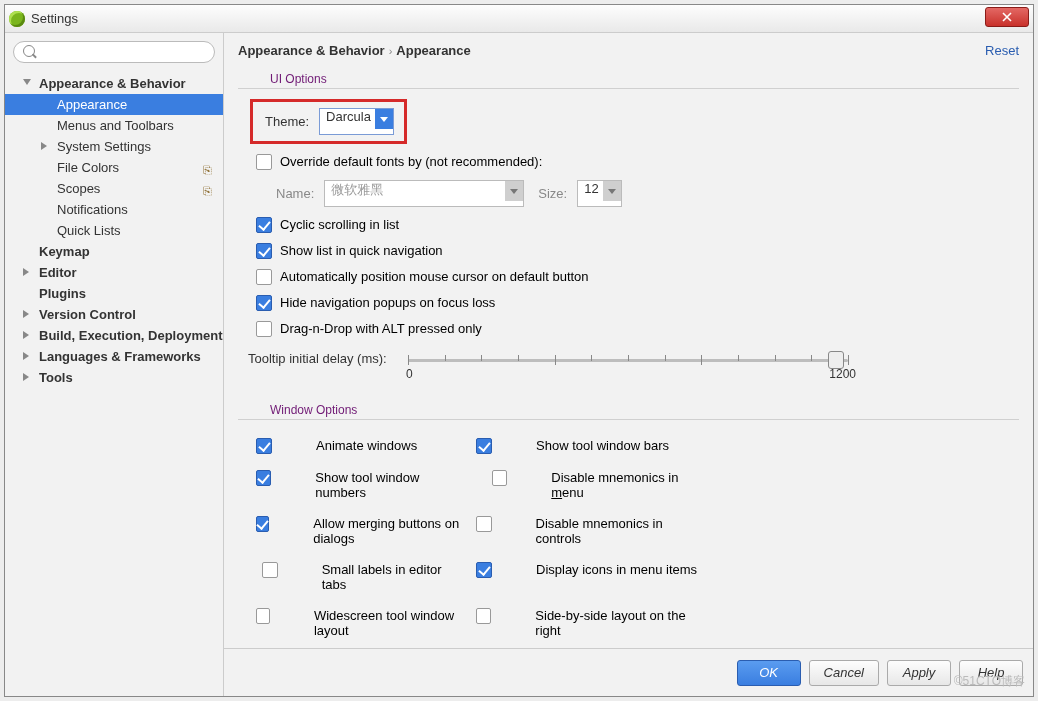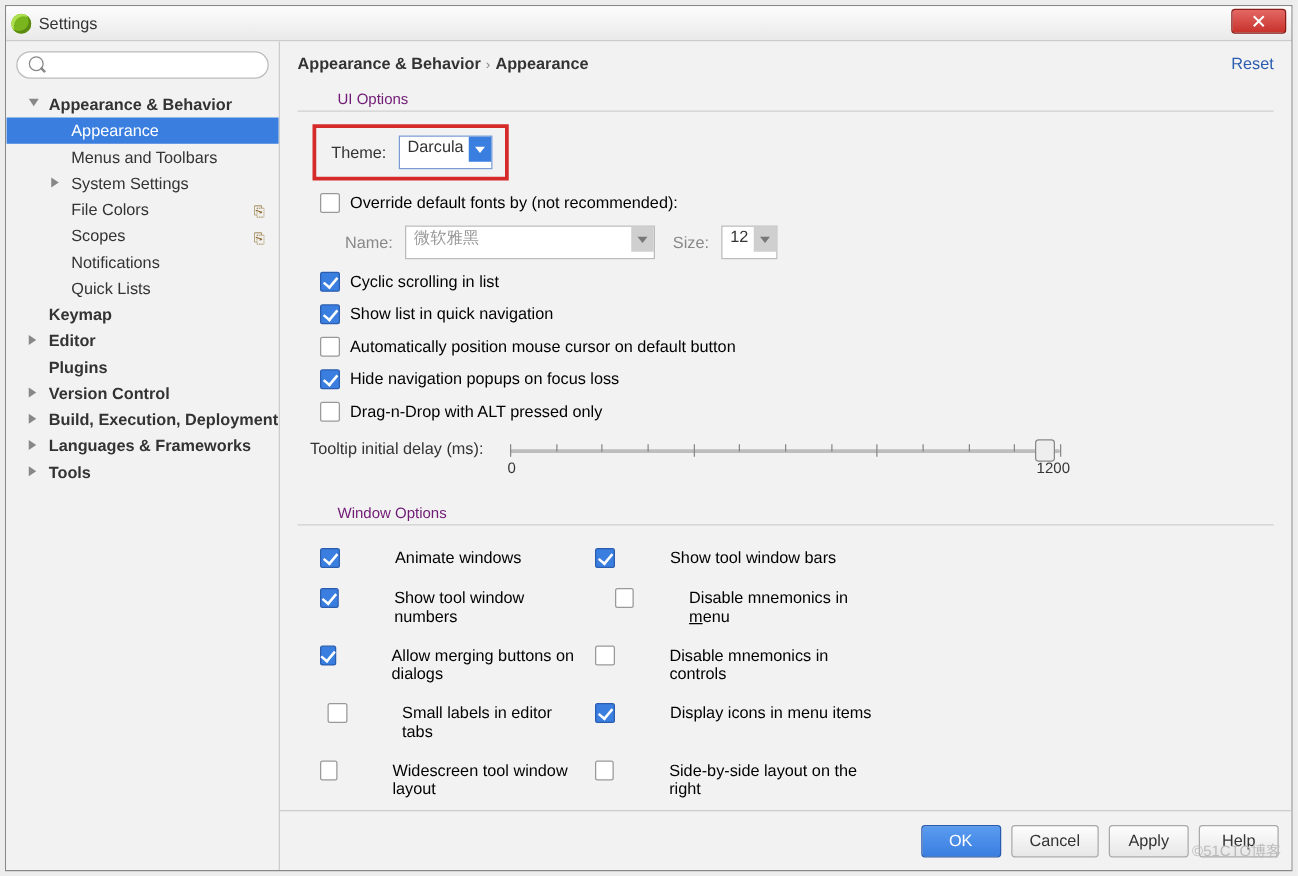--- a/index.html
+++ b/index.html
@@ -55,21 +55,21 @@
 .slider-lbl{width:160px;color:#333;}
 .slider-track{position:relative;width:440px;height:30px;}
 .slider-bar{position:absolute;top:8px;left:0;right:0;height:3px;background:#bdbdbd;border-radius:2px;}
 .slider-tick{position:absolute;top:4px;width:1px;height:8px;background:#888;}
 .slider-thumb{position:absolute;top:0;right:4px;width:16px;height:18px;background:#eee;border:1px solid #888;border-radius:3px;}
 .slider-min{position:absolute;top:16px;left:-2px;color:#333;font-size:12px;}
 .slider-max{position:absolute;top:16px;right:-8px;color:#333;font-size:12px;}
 .two-col{display:grid;grid-template-columns:210px 230px;column-gap:10px;margin-left:18px;}
 .two-col .cb-row{margin:8px 0;gap:36px;}
 .footer{height:48px;border-top:1px solid #ccc;display:flex;align-items:center;justify-content:flex-end;gap:8px;padding:0 10px;background:#f2f2f2;}
-.btn{height:26px;min-width:64px;border:1px solid #aaa;background:linear-gradient(#fdfdfd,#e7e7e7);border-radius:3px;padding:0 14px;display:inline-flex;align-items:center;justify-content:center;color:#333;}
+.btn{height:26px;min-width:64px;border:1px solid #aaa;background:linear-gradient(#fdfdfd,#e7e7e7);border-radius:3px;padding:0 14px;display:inline-flex;align-items:center;justify-content:center;color:#333;font-style:italic;}
 .btn.primary{background:linear-gradient(#5a9cf0,#3a7ee0);border-color:#2a5db0;color:#fff;}
 .watermark{position:absolute;right:8px;bottom:6px;color:#bbb;font-size:12px;pointer-events:none;}
 u{text-decoration:underline;}
 </style>
 </head>
 <body>
 
 <div class="window">
   <div class="titlebar">
     <div class="app-icon"></div>

